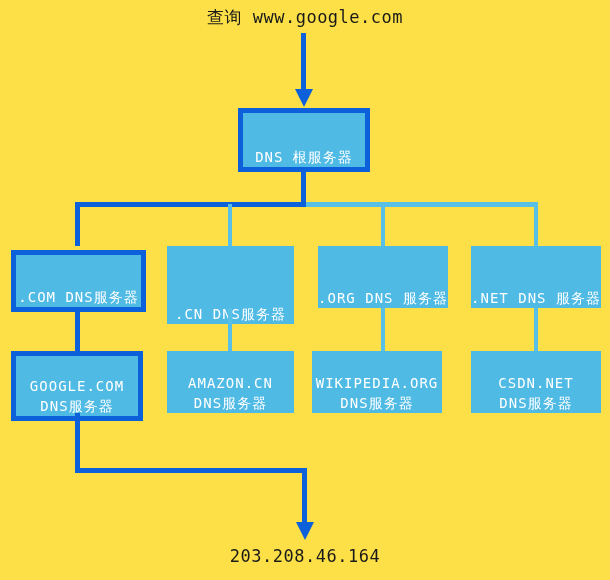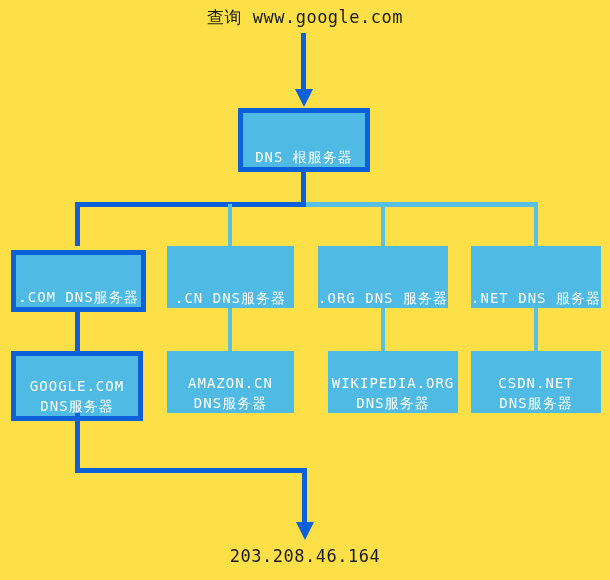--- a/index.html
+++ b/index.html
@@ -53,21 +53,21 @@
   <div class="edge light" style="left:306px;top:202px;width:232px;height:5px;"></div>
 
   <div class="edge dark" style="left:75px;top:202px;width:5px;height:44px;"></div>
   <div class="edge light" style="left:228px;top:204px;width:4px;height:42px;"></div>
   <div class="edge light" style="left:381px;top:204px;width:4px;height:42px;"></div>
   <div class="edge light" style="left:534px;top:204px;width:4px;height:42px;"></div>
 
   <div class="node hl" style="left:11px;top:250px;width:135px;height:62px;">
     <span>.COM DNS服务器</span>
   </div>
-  <div class="node" style="left:167px;top:246px;width:127px;height:62px;">
+  <div class="node" style="left:167px;top:246px;width:127px;height:78px;">
     <span>.CN DNS服务器</span>
   </div>
   <div class="node" style="left:318px;top:246px;width:130px;height:62px;">
     <span>.ORG DNS 服务器</span>
   </div>
   <div class="node" style="left:471px;top:246px;width:130px;height:62px;">
     <span>.NET DNS 服务器</span>
   </div>
 
   <div class="edge dark" style="left:75px;top:308px;width:5px;height:43px;"></div>
@@ -76,21 +76,21 @@
   <div class="edge light" style="left:534px;top:308px;width:4px;height:43px;"></div>
 
   <div class="node hl" style="left:11px;top:351px;width:132px;height:70px;">
     <span>GOOGLE.COM</span>
     <span>DNS服务器</span>
   </div>
   <div class="node" style="left:167px;top:351px;width:127px;height:62px;">
     <span>AMAZON.CN</span>
     <span>DNS服务器</span>
   </div>
-  <div class="node" style="left:328px;top:351px;width:130px;height:62px;">
+  <div class="node" style="left:312px;top:351px;width:130px;height:62px;">
     <span>WIKIPEDIA.ORG</span>
     <span>DNS服务器</span>
   </div>
   <div class="node" style="left:471px;top:351px;width:130px;height:62px;">
     <span>CSDN.NET</span>
     <span>DNS服务器</span>
   </div>
 
   <div class="edge dark" style="left:75px;top:413px;width:5px;height:60px;"></div>
   <div class="edge dark" style="left:75px;top:468px;width:232px;height:5px;"></div>

